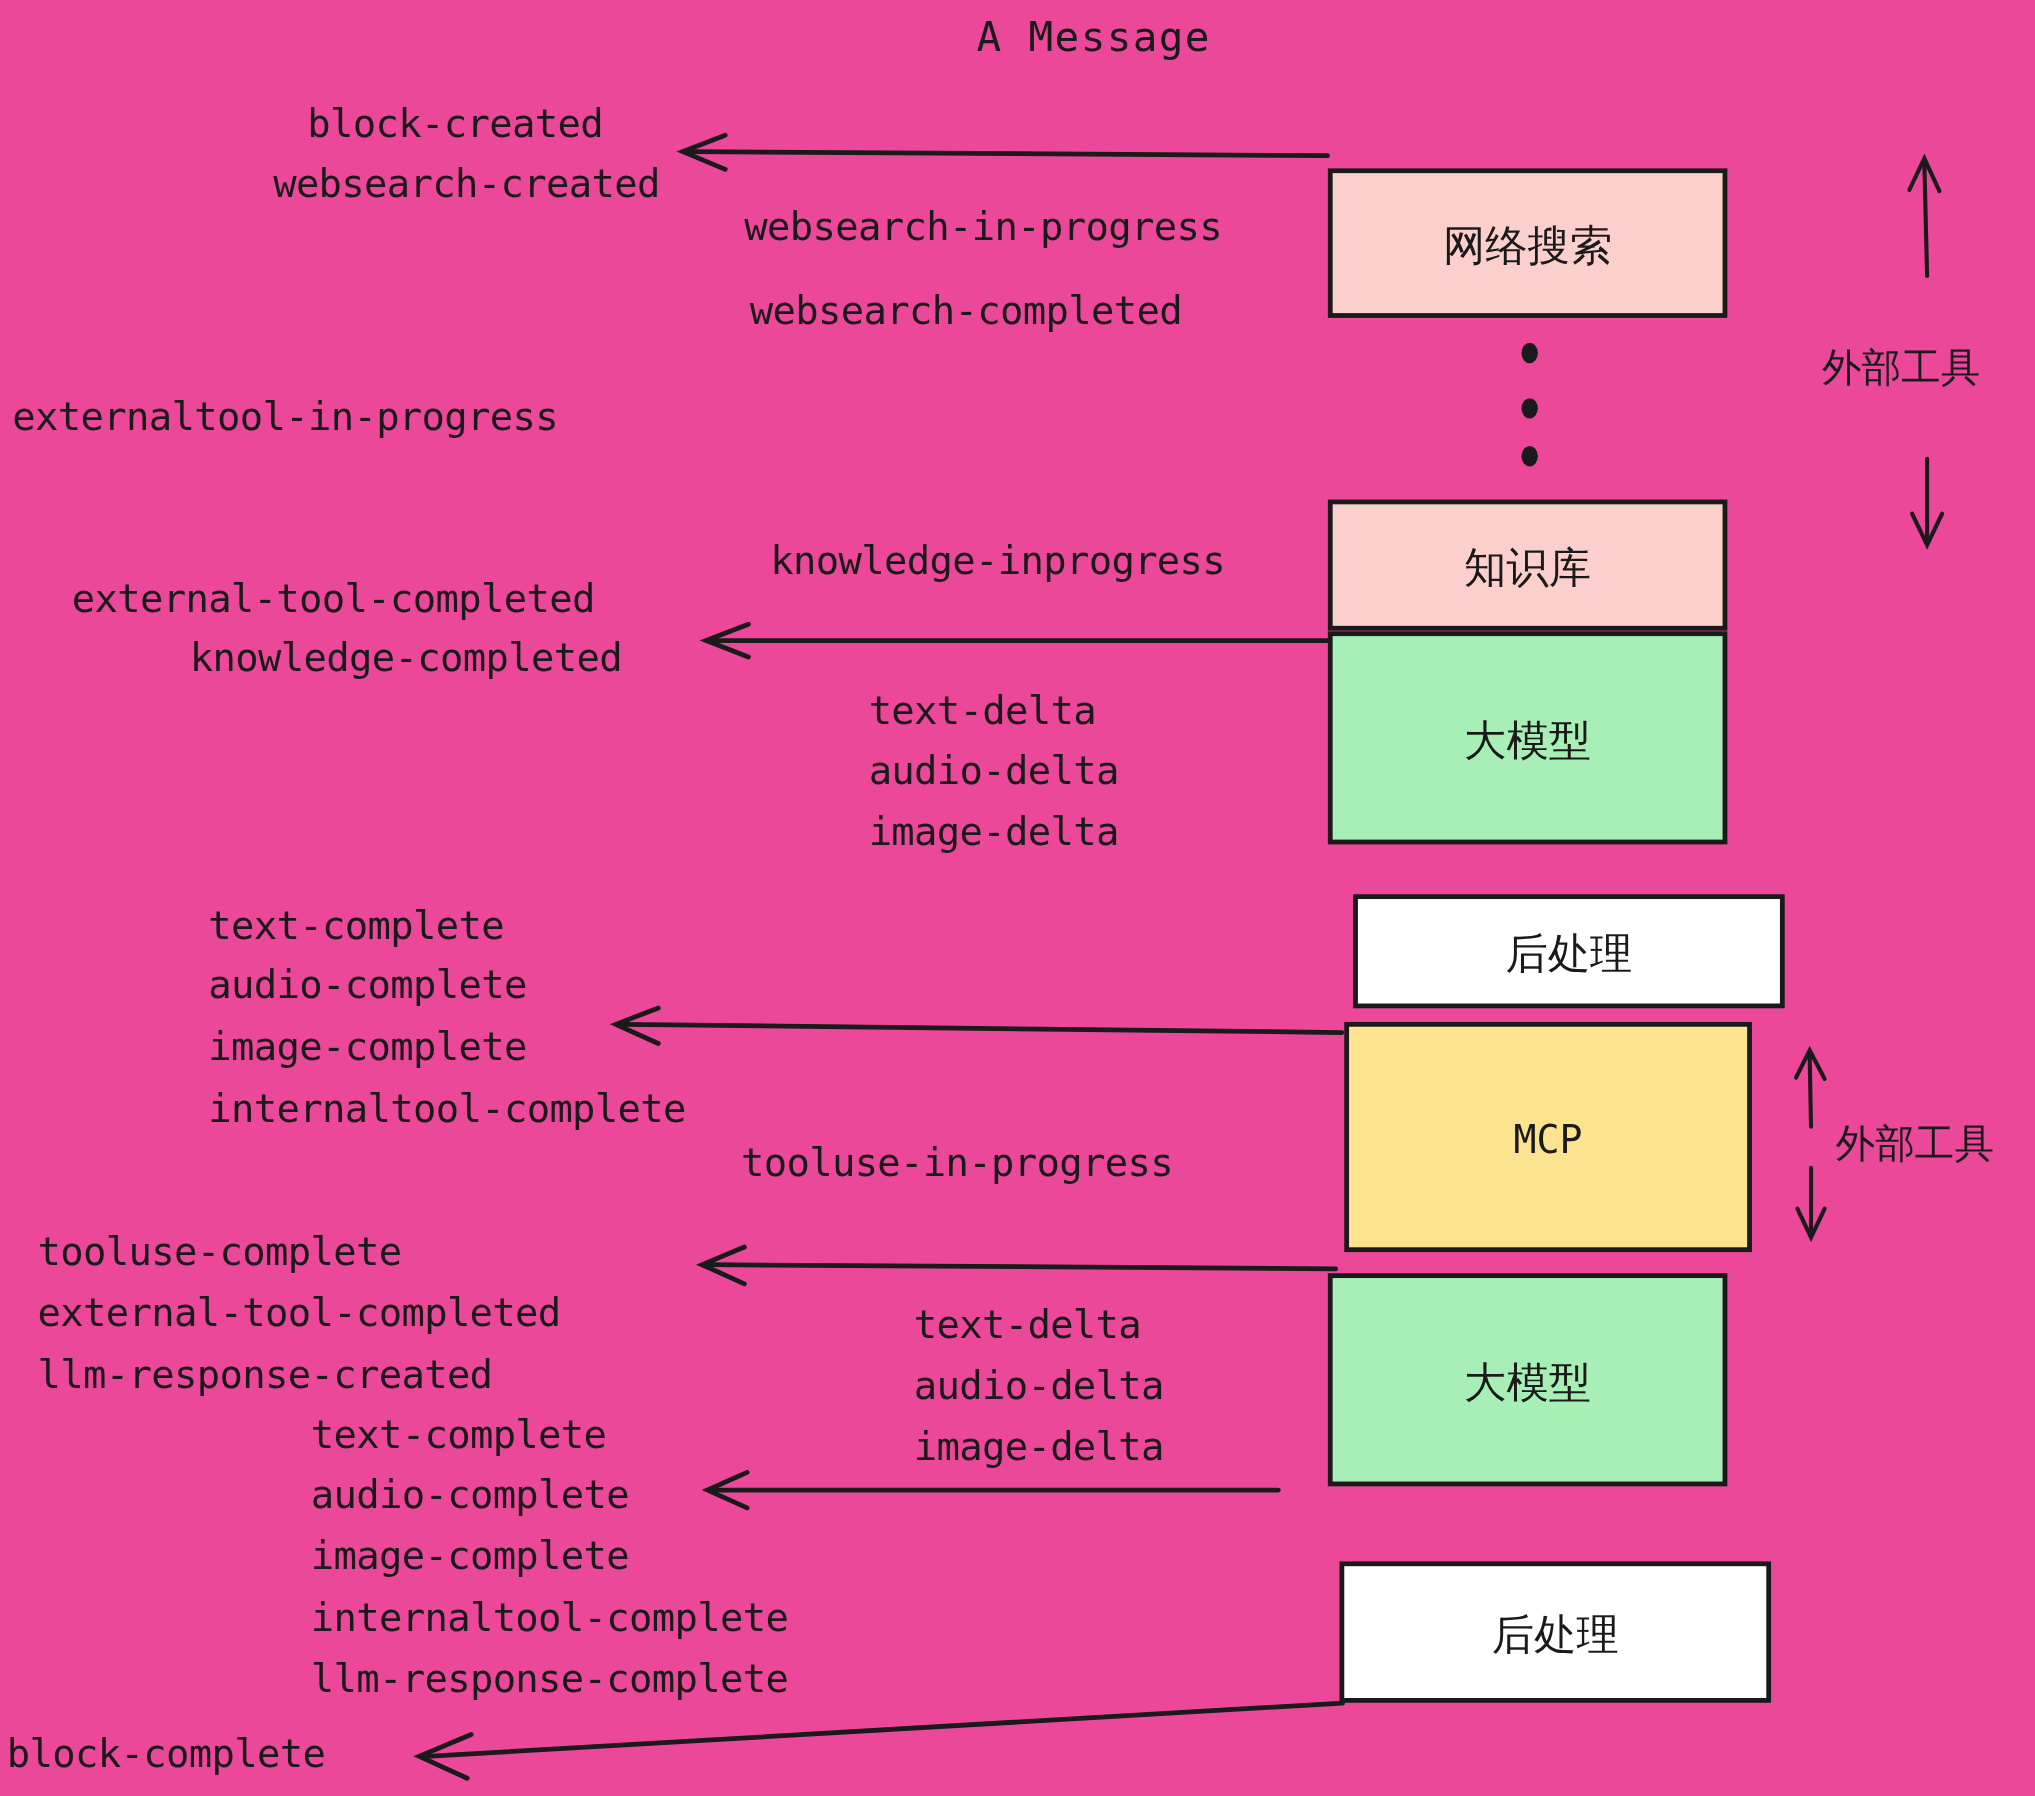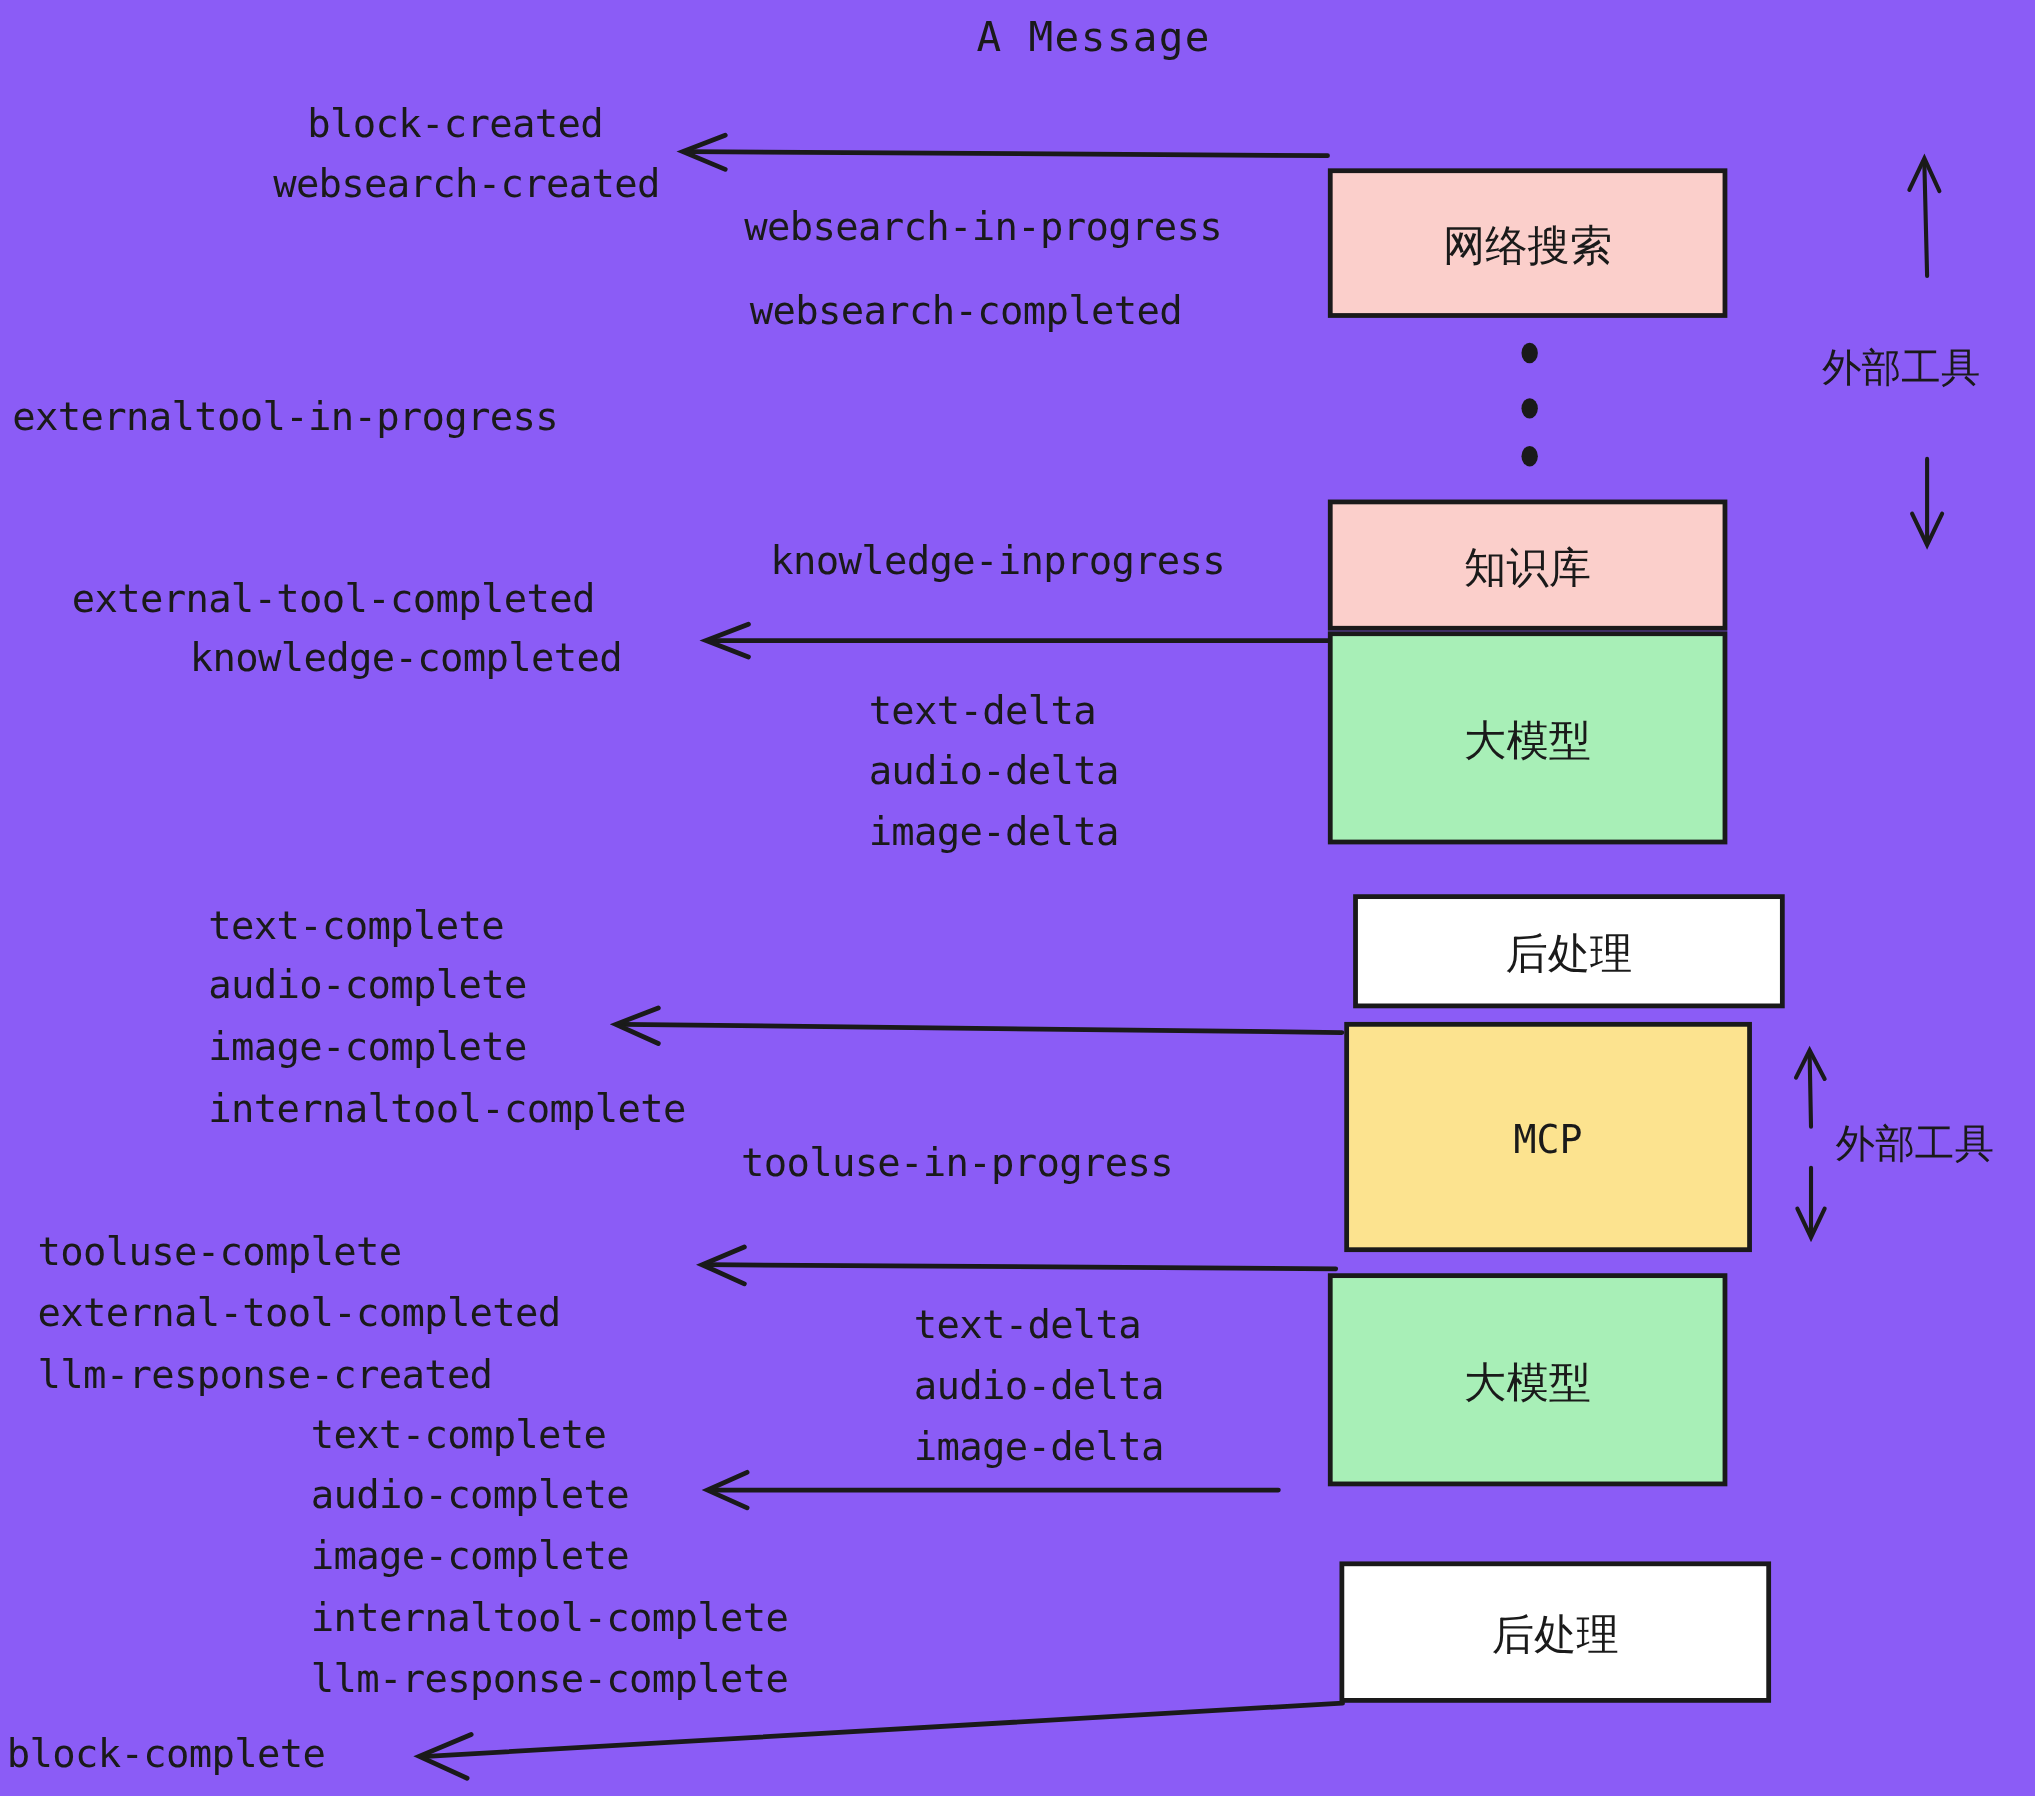--- a/index.html
+++ b/index.html
@@ -11,21 +11,21 @@
   body {
     width: 2035px;
     height: 1796px;
     font-family: "DejaVu Sans Mono", monospace;
     overflow: hidden;
   }
   #diagram-root {
     position: relative;
     width: 2035px;
     height: 1796px;
-    background: #8b5cf6;
+    background: #ec4899;
   }
   svg.diagram-svg {
     position: absolute;
     top: 0;
     left: 0;
     width: 2035px;
     height: 1796px;
   }
   .evt-text {
     font-family: "DejaVu Sans Mono", "Liberation Mono", monospace;

